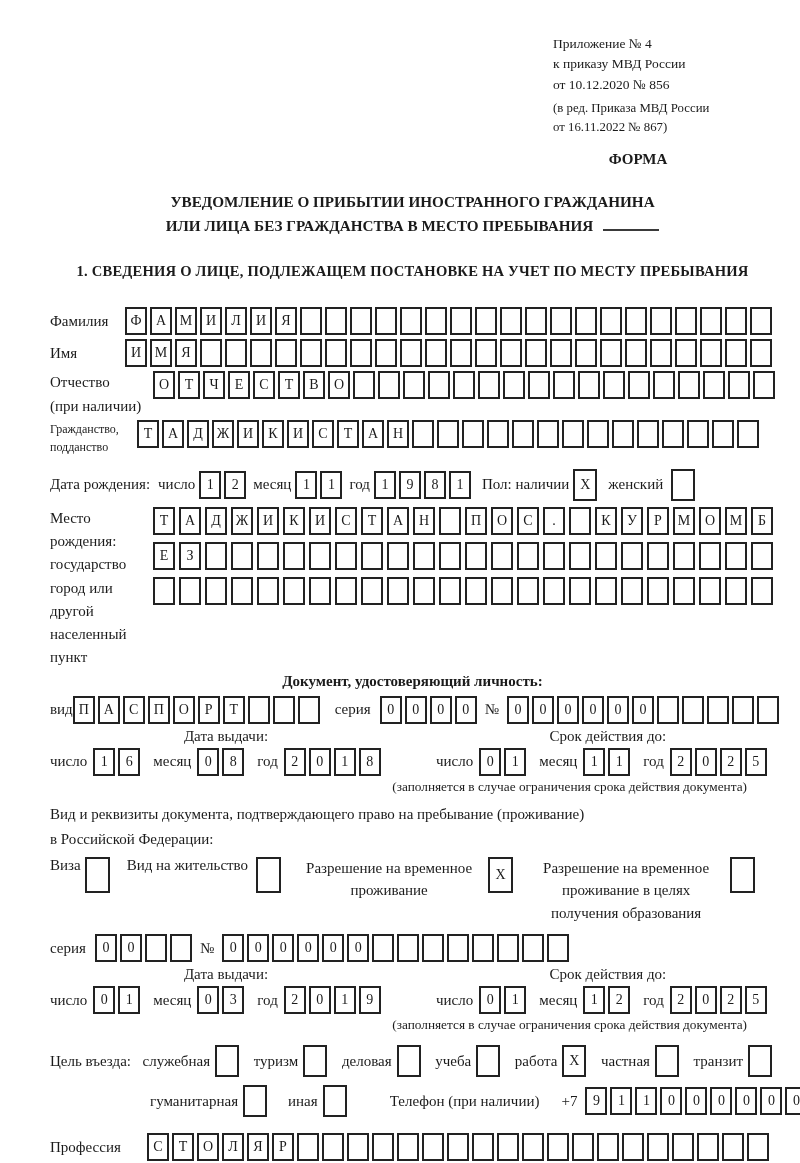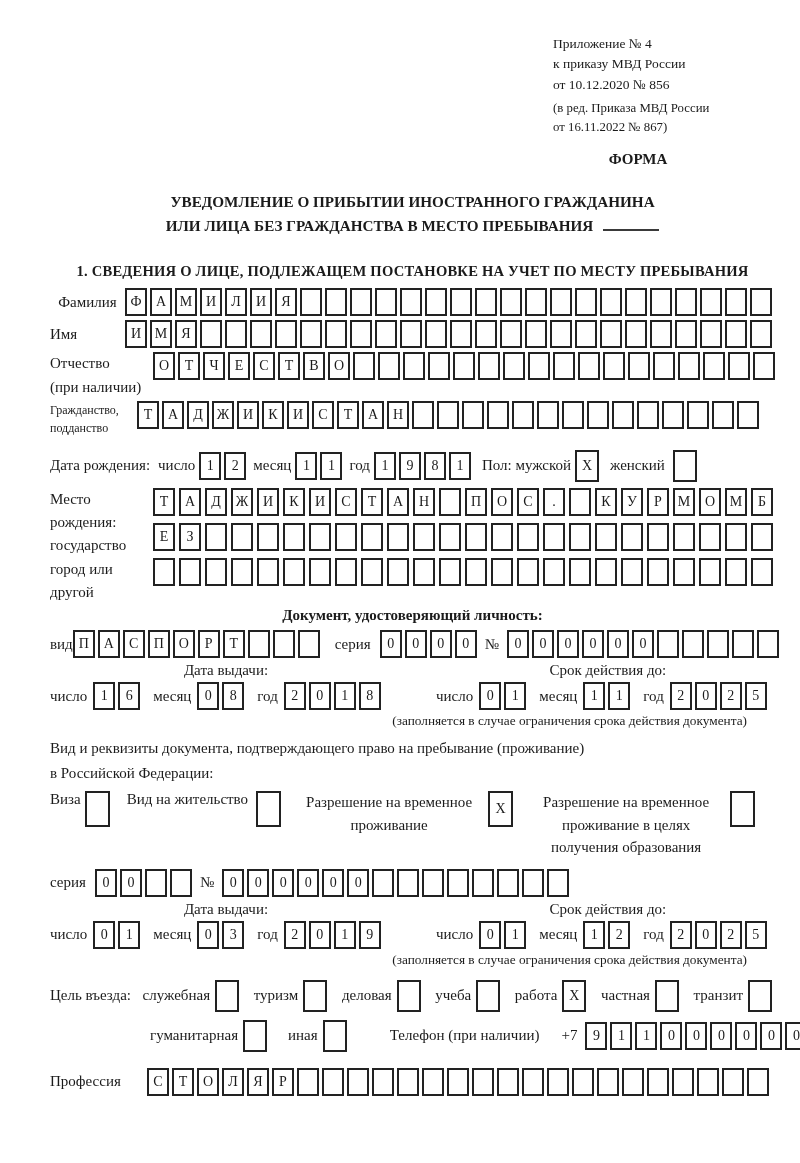--- a/index.html
+++ b/index.html
@@ -83,21 +83,21 @@
   </div>
   <div class="forma">ФОРМА</div>
 
   <div class="title">
     <div>УВЕДОМЛЕНИЕ О ПРИБЫТИИ ИНОСТРАННОГО ГРАЖДАНИНА</div>
     <div><span>ИЛИ ЛИЦА БЕЗ ГРАЖДАНСТВА В МЕСТО ПРЕБЫВАНИЯ</span><span class="blank-line"></span></div>
   </div>
 
   <div class="sec">1. СВЕДЕНИЯ О ЛИЦЕ, ПОДЛЕЖАЩЕМ ПОСТАНОВКЕ НА УЧЕТ ПО МЕСТУ ПРЕБЫВАНИЯ</div>
 
-  <div class="row" style="margin-top:8px;text-align:center;">
+  <div class="row" style="margin-top:27px;">
     <span class="lbl w78">Фамилия</span>
     <span class="cells">
         <span class="cell">Ф</span>
         <span class="cell">А</span>
         <span class="cell">М</span>
         <span class="cell">И</span>
         <span class="cell">Л</span>
         <span class="cell">И</span>
         <span class="cell">Я</span>
         <span class="cell"></span>
@@ -236,37 +236,38 @@
         <span class="cell">1</span>
       </span>&nbsp;
     <span class="lbl">год</span>&nbsp;
     <span class="cells">
         <span class="cell">1</span>
         <span class="cell">9</span>
         <span class="cell">8</span>
         <span class="cell">1</span>
       </span>
     <span class="gap8"></span>
-    <span class="lbl">Пол: мужской</span>&nbsp;
+    <span class="lbl">Пол: наличии</span>&nbsp;
     <span class="cells cb">
         <span class="cell">X</span>
       </span>
     <span class="gap8"></span>
     <span class="lbl">женский</span>
     <span class="gap8"></span>
     <span class="cells cb">
         <span class="cell"></span>
       </span>
   </div>
 
   <div class="row top mt6">
     <span class="lblcol">
       <div>Место рождения:</div>
       <div>государство</div>
       <div>город или другой</div>
+      <div>населенный пункт</div>
     </span>
     <span class="stack">
       <span class="cells sp">
           <span class="cell">Т</span>
           <span class="cell">А</span>
           <span class="cell">Д</span>
           <span class="cell">Ж</span>
           <span class="cell">И</span>
           <span class="cell">К</span>
           <span class="cell">И</span>

